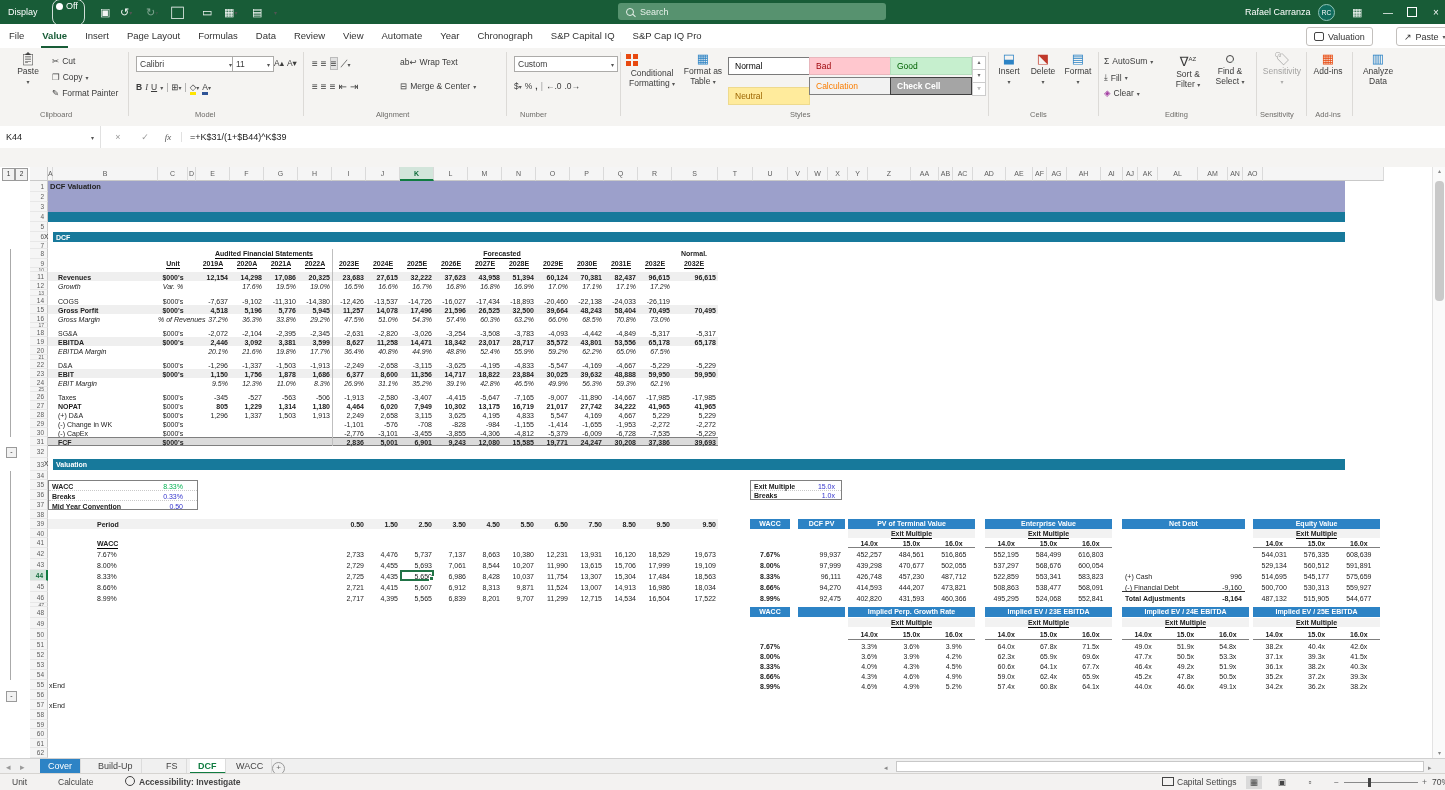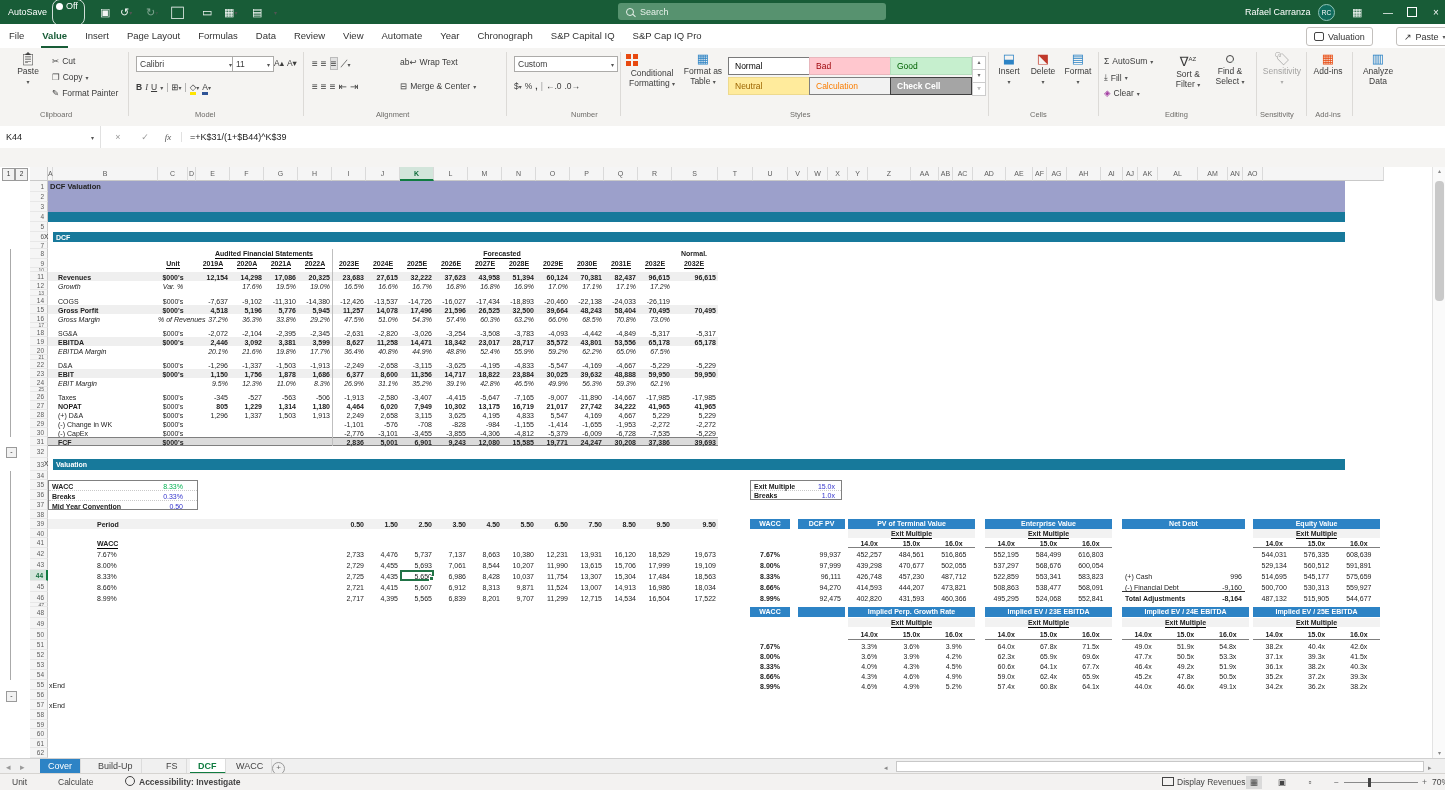--- a/index.html
+++ b/index.html
@@ -70,21 +70,21 @@
   .hscroll{position:absolute;top:2px;height:11px;background:#fff;border:1px solid #C8C8C8;box-sizing:border-box}
   .acc-ic{display:inline-block;width:8px;height:8px;border:1px solid #444;border-radius:50%;position:relative;top:1px;margin-right:4px}
   .mon{display:inline-block;width:10px;height:7px;border:1px solid #444;position:relative;top:1px;margin-right:3px}
 </style>
 </head>
 <body>
 
 <div id="app">
 
   <div id="titlebar">
-    <div class="tb-item" style="left:8px">AutoSave</div>
+    <div class="tb-item" style="left:8px">Display</div>
     <div class="tb-item" style="left:52px">
       <span id="autosave-pill">
           <span class="dot"></span>
           <span>Off</span>
         </span>
     </div>
     <div class="tb-item qat" style="left:100px">▣</div>
     <div class="tb-item qat" style="left:120px">↺<span class="dd">▾</span></div>
     <div class="tb-item qat dim" style="left:146px">↻<span class="dd">▾</span></div>
     <div class="tb-item qat" style="left:180px">⃞</div>
@@ -214,30 +214,30 @@
         <span class="dd">▾</span>
       </div>
     <div class="smallrow" style="left:514px;top:33px">
         <span>$<span class="dd">▾</span></span>
         <span>%</span>
         <span class="b">,</span>
         <span style="color:#999">|</span>
         <span>←.0</span>
         <span>.0→</span>
       </div>
-    <div class="grp-label" style="left:571px">Number</div>
+    <div class="grp-label" style="left:520px">Number</div>
     <div class="gsep" style="left:620px"></div>
 
     <div class="bigbtn" style="left:626px;width:52px"><span class="ic icongrid"></span><span>Conditional Formatting</span> <span class="dd">▾</span></div>
     <div class="bigbtn" style="left:682px;width:42px"><span class="ic" style="color:#2D83C5">▦</span><span>Format as Table</span> <span class="dd">▾</span></div>
     <div id="style-gallery">
         <div class="chip" style="left: 728px; top: 9px; background: rgb(255, 255, 255); color: rgb(0, 0, 0); border: 1px solid rgb(122, 122, 122);">Normal</div>
         <div class="chip" style="left: 809px; top: 9px; background: rgb(255, 199, 206); color: rgb(156, 0, 6); border: 1px solid rgb(232, 182, 188);">Bad</div>
         <div class="chip" style="left: 890px; top: 9px; background: rgb(198, 239, 206); color: rgb(0, 97, 0); border: 1px solid rgb(180, 221, 188);">Good</div>
-        <div class="chip" style="left: 728px; top: 29px; background: rgb(255, 235, 156); color: rgb(156, 101, 0); border: 1px solid rgb(238, 218, 142);">Neutral</div>
+        <div class="chip" style="left: 728px; top: 39px; background: rgb(255, 235, 156); color: rgb(156, 101, 0); border: 1px solid rgb(238, 218, 142);">Neutral</div>
         <div class="chip" style="left: 809px; top: 29px; background: rgb(242, 242, 242); color: rgb(250, 125, 0); border: 1px solid rgb(127, 127, 127);">Calculation</div>
         <div class="chip" style="left: 890px; top: 29px; background: rgb(165, 165, 165); color: rgb(255, 255, 255); border: 1px solid rgb(63, 63, 63); font-weight: bold;">Check Cell</div>
       </div>
     <div class="grp-label" style="left:790px">Styles</div>
     <div class="gsep" style="left:988px"></div>
 
     <div class="bigbtn" style="left:992px;width:34px"><span class="ic" style="color:#2D83C5">⬓</span><span>Insert</span><br><span class="dd">▾</span></div>
     <div class="bigbtn" style="left:1026px;width:34px"><span class="ic" style="color:#C0392B">⬔</span><span>Delete</span><br><span class="dd">▾</span></div>
     <div class="bigbtn" style="left:1060px;width:36px"><span class="ic" style="color:#2D83C5">▤</span><span>Format</span><br><span class="dd">▾</span></div>
     <div class="grp-label" style="left:1030px">Cells</div>
@@ -1012,21 +1012,21 @@
     <div class="sb" style="left:272px"><span style="display:inline-block;width:11px;height:11px;border:1px solid #999;border-radius:50%;text-align:center;line-height:10px;font-size:8px;color:#666;margin-top:2px">+</span></div>
     <div class="sb" style="left:884px;color:#888;font-size:7px">◂</div>
     <div class="hscroll" style="left:896px;width:528px"></div>
     <div class="sb" style="left:1428px;color:#888;font-size:7px">▸</div>
   </div>
 
   <div id="statusbar">
     <div class="sb" style="left:12px">Unit</div>
     <div class="sb" style="left:58px">Calculate</div>
     <div class="sb b" style="left:125px"><span class="acc-ic"></span><span>Accessibility: Investigate</span></div>
-    <div class="sb" style="left:1162px"><span class="mon"></span><span>Display Revenues</span></div>
+    <div class="sb" style="left:1162px"><span class="mon"></span><span>Capital Settings</span></div>
     <div class="sb" style="left:1246px;top:2px;height:13px;line-height:13px;width:16px;text-align:center;background:#DADADA">▦</div>
     <div class="sb" style="left:1274px;top:2px;height:13px;line-height:13px;width:16px;text-align:center">▣</div>
     <div class="sb" style="left:1302px;top:2px;height:13px;line-height:13px;width:16px;text-align:center">▫</div>
     <div class="sb" style="left:1334px;color:#666">−</div>
     <div class="sb" style="left:1344px;top:8px;width:74px;height:1px;background:#8A8A8A"></div>
     <div class="sb" style="left:1368px;top:4px;width:3px;height:9px;background:#444"></div>
     <div class="sb" style="left:1422px;color:#666">+</div>
     <div class="sb" style="left:1432px">70%</div>
   </div>
 

